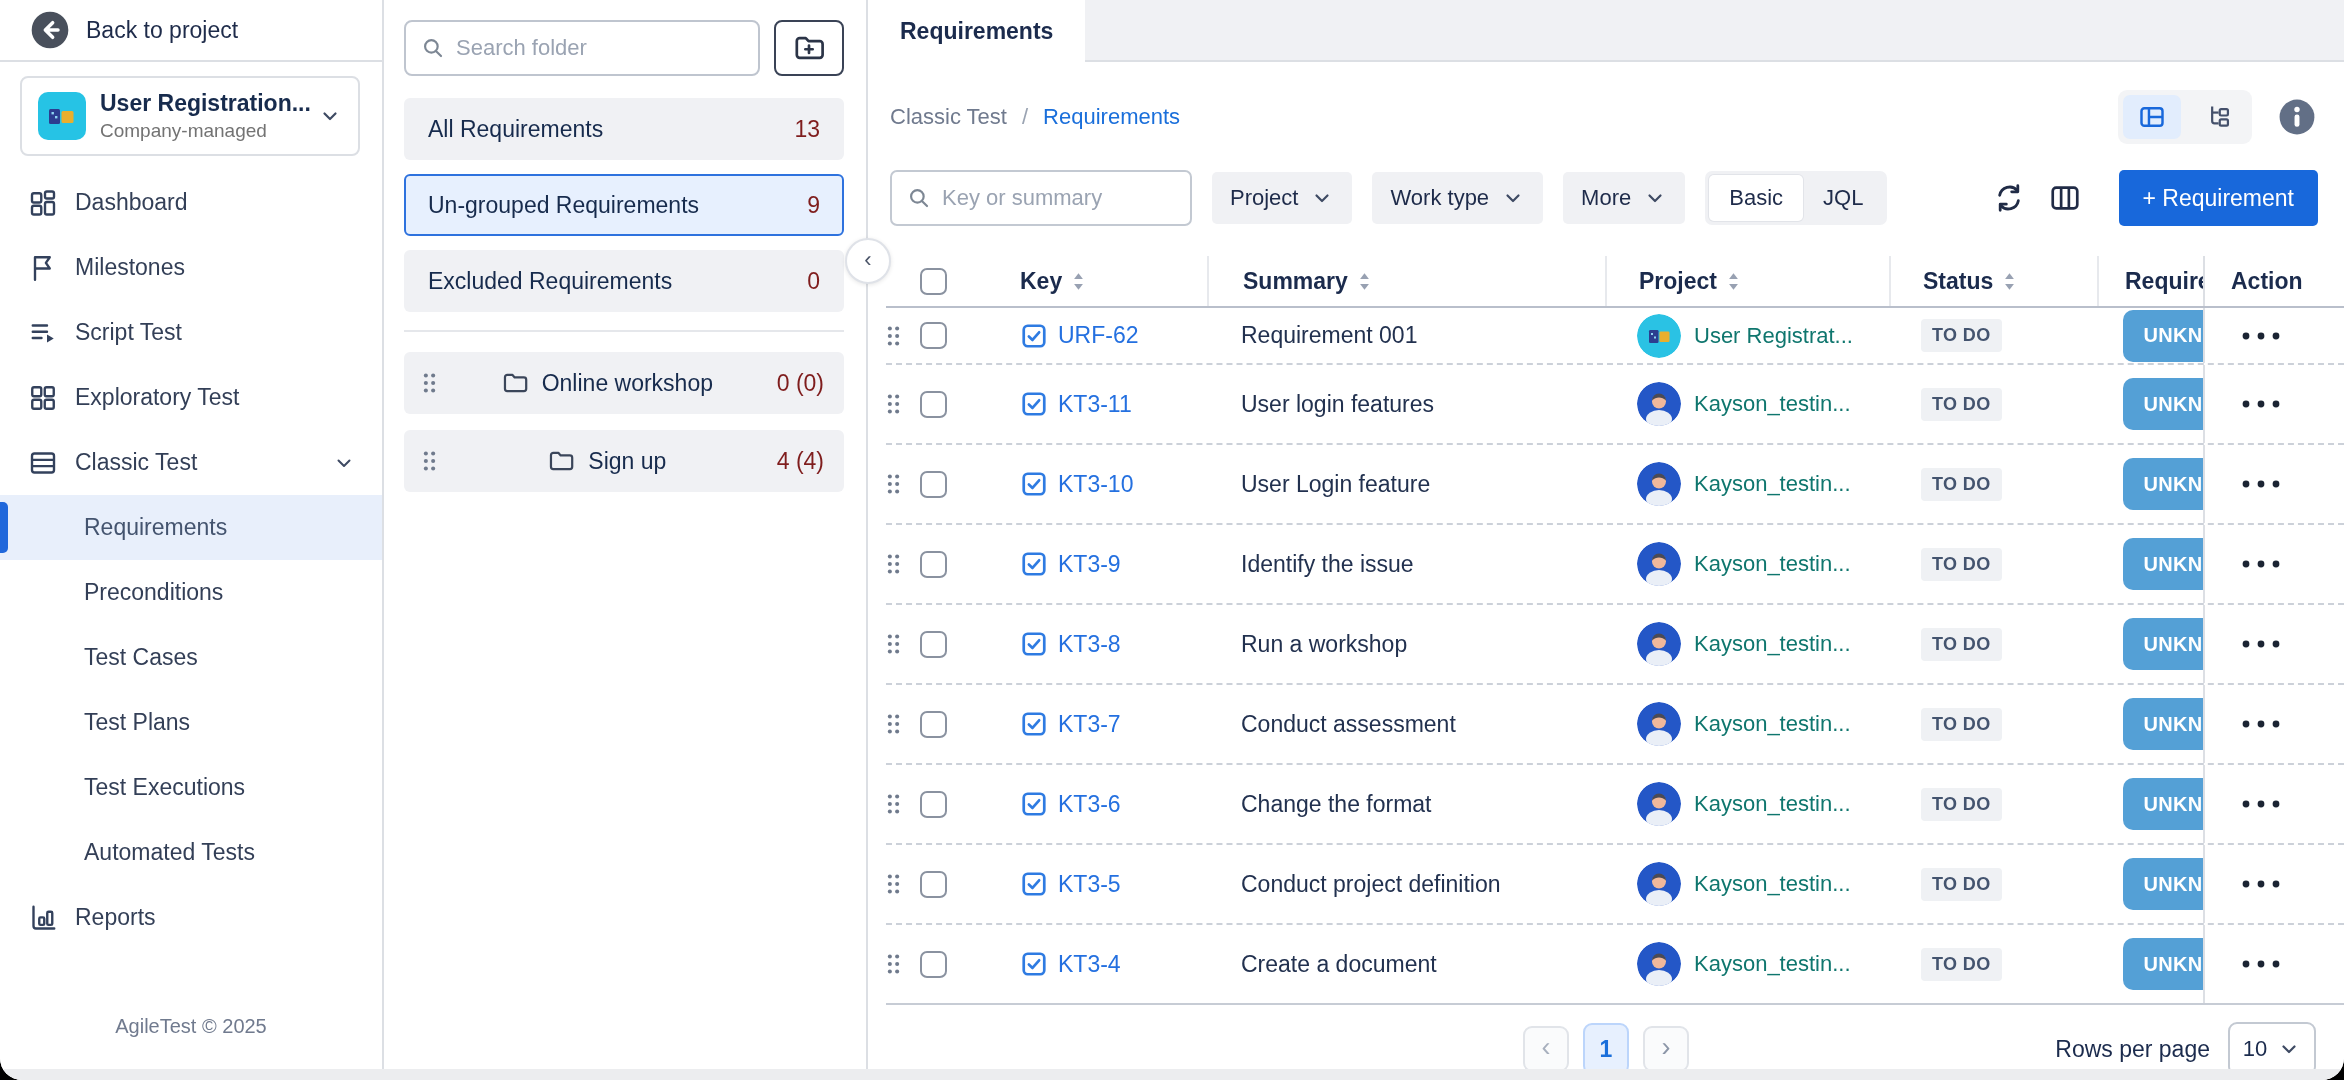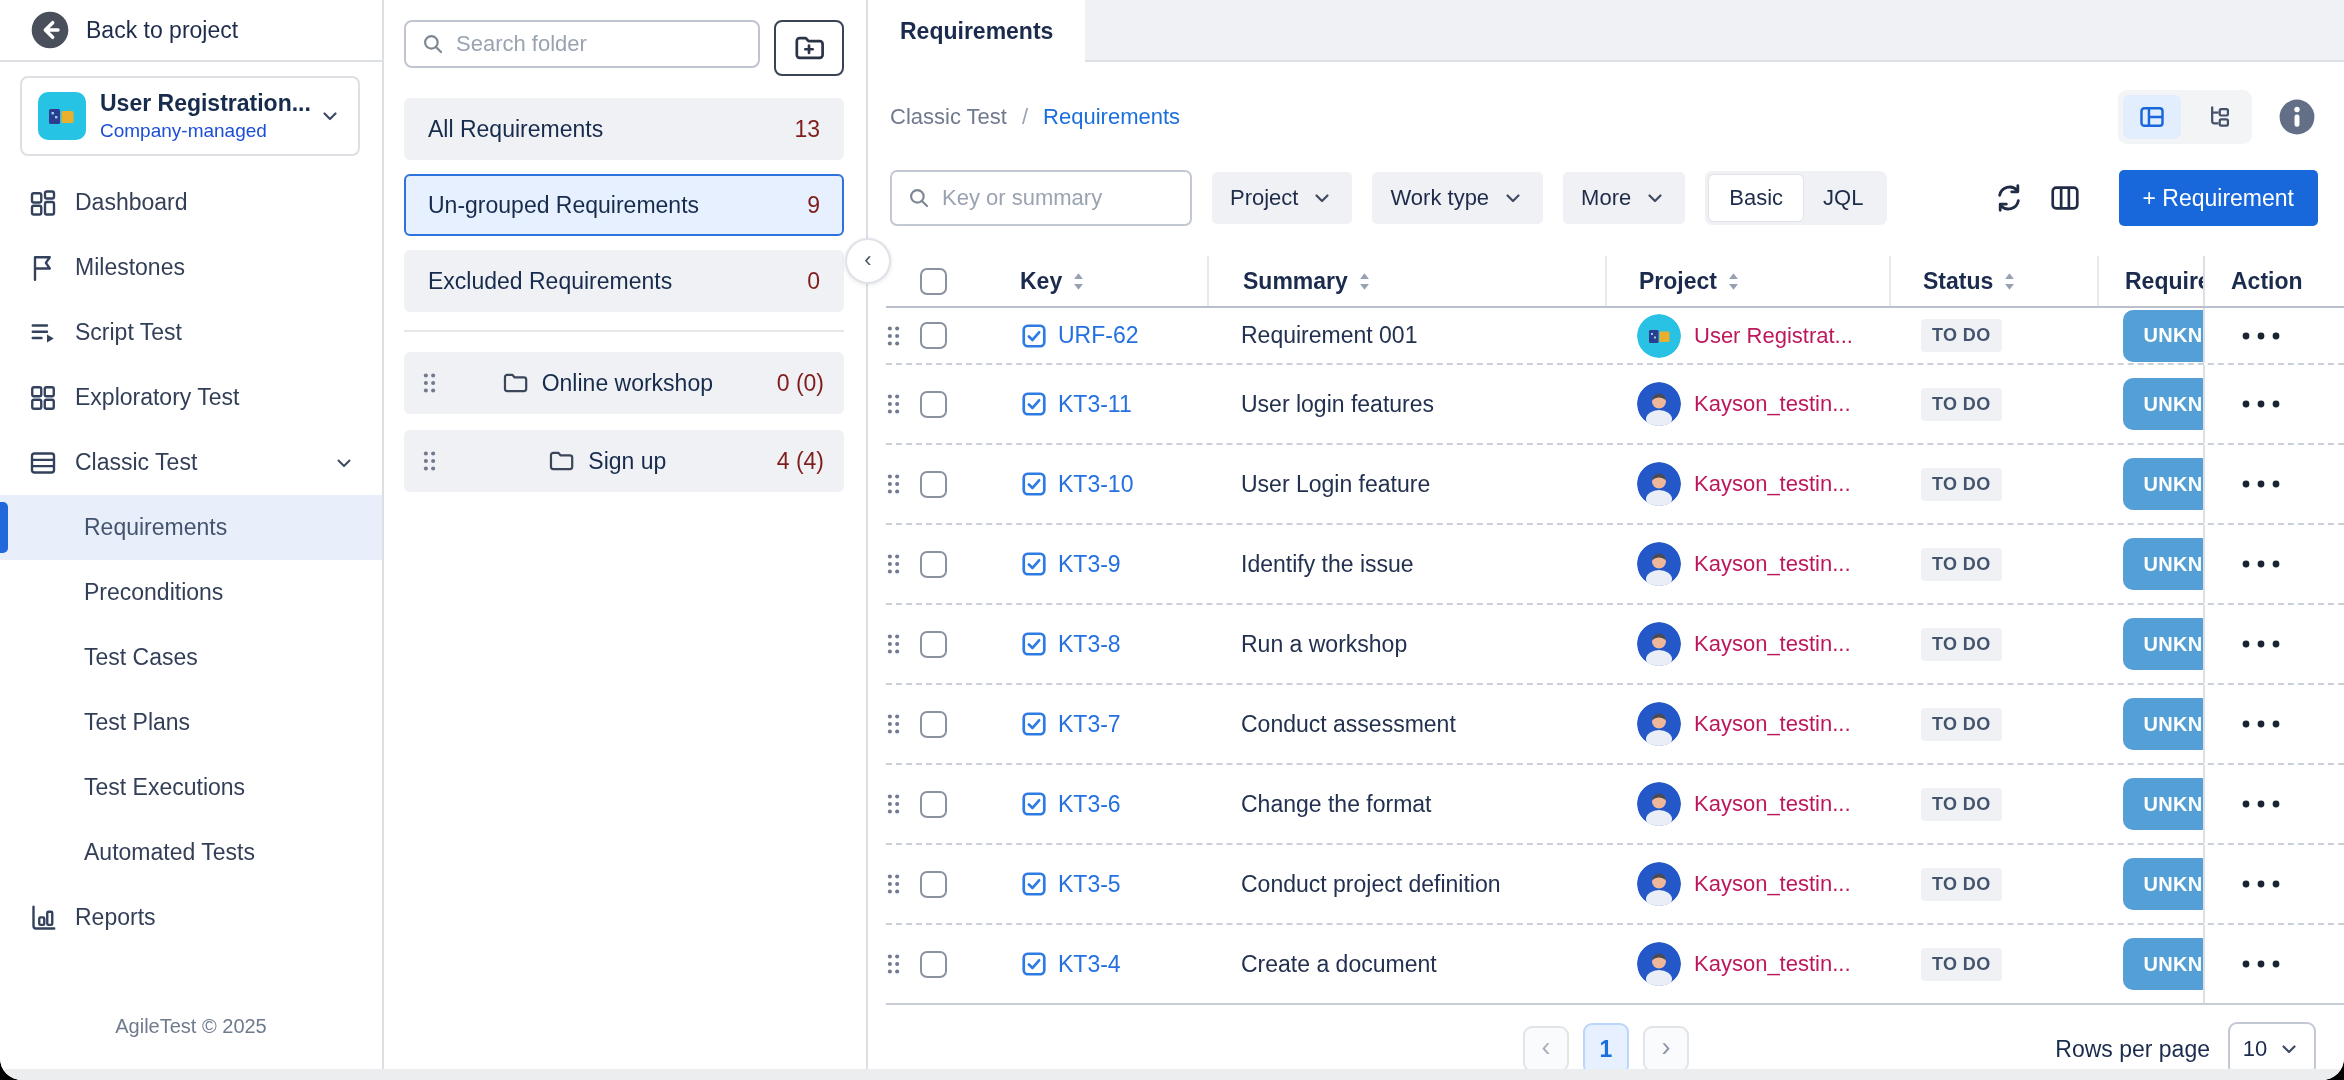--- a/index.html
+++ b/index.html
@@ -6,37 +6,37 @@
   body{background:#000;margin:0;width:2344px;height:1080px;font-family:"Liberation Sans",sans-serif;}
   .app{width:2344px;height:1080px;background:#fff;display:flex;overflow:hidden;border-radius:0 0 22px 22px;position:relative;color:#1B2B4D;}
   svg{display:block}
   
   .leftnav{width:384px;flex:none;border-right:2px solid #DCDFE4;display:flex;flex-direction:column;background:#fff;}
   .nav-top{height:62px;flex:none;border-bottom:2px solid #DCDFE4;display:flex;align-items:center;gap:16px;padding-left:30px;}
   .backlabel{font-size:23px;color:#1E2B4A;}
   .project-card{margin:14px 22px 0 20px;border:2px solid #DCDFE4;border-radius:8px;height:80px;display:flex;align-items:center;gap:14px;padding:0 16px;}
   .pc-texts{display:flex;flex-direction:column;gap:3px;min-width:0;}
   .pc-name{font-size:23px;font-weight:700;color:#172B4D;white-space:nowrap;}
-  .pc-sub{font-size:19px;color:#1d4ed8;}
+  .pc-sub{font-size:19px;color:#737373;}
   .pc-chev{margin-left:auto;}
   .navlist{margin-top:14px;display:flex;flex-direction:column;flex:1;}
   .nav-item{height:65px;flex:none;display:flex;align-items:center;gap:17px;padding:0 26px 0 28px;cursor:pointer;}
   .nav-icon{width:30px;height:30px;flex:none;}
   .nav-icon svg{width:30px;height:30px;}
   .nav-label{font-size:23px;color:#333F57;}
   .nav-chev{margin-left:auto;}
   .nav-chev svg{width:24px;height:24px;}
   .nav-sub{height:65px;flex:none;display:flex;align-items:center;padding-left:84px;font-size:23px;color:#333F57;cursor:pointer;position:relative;}
   .nav-sub.active{background:#E8EFFB;color:#44546F;font-weight:500;}
   .nav-sub.active::before{content:"";position:absolute;left:0;top:7px;bottom:7px;width:8px;background:#2168DB;border-radius:0 5px 5px 0;}
   .nav-footer{margin-top:auto;padding:0 0 42px 0;text-align:center;font-size:20px;color:#707A8E;}
   
   .folderpane{width:484px;flex:none;border-right:2px solid #DCDFE4;position:relative;padding:20px 22px 0 20px;background:#fff;}
   .folder-toolbar{display:flex;gap:14px;}
-  .fsearch{flex:1;height:48px;border:2px solid #BFC5CF;border-radius:8px;display:flex;align-items:center;gap:10px;padding:0 14px;background:#fff;}
+  .fsearch{flex:1;height:56px;border:2px solid #BFC5CF;border-radius:8px;display:flex;align-items:center;gap:10px;padding:0 14px;background:#fff;}
   .fsearch input{border:none;outline:none;flex:1;font-size:22px;font-family:inherit;color:#172B4D;min-width:0;background:transparent;}
   .fsearch input::placeholder{color:#9AA3B2;}
   .addfolder{width:78px;height:56px;border:2px solid #3A4356;border-radius:8px;background:#fff;display:flex;align-items:center;justify-content:center;cursor:pointer;}
   .groups{margin-top:22px;}
   .group-row{height:62px;border-radius:6px;background:#F0F1F4;border:2px solid transparent;display:flex;align-items:center;justify-content:space-between;padding:0 22px;margin-bottom:14px;font-size:23px;color:#172B4D;cursor:pointer;}
   .group-row.selected{background:#E7F0FE;border-color:#2E72DE;}
   .gcount{color:#7f1d1d;}
   .fsplit{border:none;border-top:2px solid #E5E7EB;margin:18px 0 20px 0;}
   .folder-row{height:62px;border-radius:6px;background:#F0F1F4;display:flex;align-items:center;padding:0 20px 0 18px;margin-bottom:16px;font-size:23px;color:#172B4D;cursor:pointer;}
   .frow-center{flex:1;display:flex;align-items:center;justify-content:center;gap:13px;}
@@ -88,21 +88,21 @@
   .sorticon svg{width:15px;height:21px;}
   .trow{display:flex;align-items:center;height:80px;border-bottom:2px dashed #CCD1D9;font-size:23px;color:#22314F;}
   .trow:last-child{border-bottom:2px solid #C7CCD5;}
   .trow.clipped{height:57px;}
   .trow .c7{align-self:stretch;}
   .cb{width:27px;height:27px;border:2.4px solid #8A92A0;border-radius:7px;background:#fff;display:inline-block;cursor:pointer;}
   .keyicon svg{width:28px;height:28px;}
   .keylink{color:#2470E0;font-weight:500;text-decoration:none;cursor:pointer;}
   .avatar{width:44px;height:44px;border-radius:50%;overflow:hidden;flex:none;}
   .avatar svg{width:44px;height:44px;}
-  .pname{font-size:22px;color:#be185d;white-space:nowrap;}
+  .pname{font-size:22px;color:#0f766e;white-space:nowrap;}
   .badge{font-size:18px;font-weight:700;color:#44546F;background:#EFF1F4;padding:6px 11px;border-radius:4px;letter-spacing:.4px;}
   .pill{width:150px;height:52px;background:#54A0D6;border-radius:10px;color:#fff;font-weight:700;font-size:20px;display:flex;align-items:center;justify-content:center;flex:none;cursor:pointer;letter-spacing:.3px;}
   .rowmenu{cursor:pointer;display:flex;align-items:center;}
   .drag svg{width:15px;height:22px;}
   
   .pager{height:88px;flex:none;display:flex;align-items:center;position:relative;padding-right:28px;}
   .pgcenter{position:absolute;left:0;right:0;display:flex;justify-content:center;align-items:center;gap:14px;}
   .pgbtn{width:46px;height:46px;border-radius:9px;border:2px solid #E1E4E9;background:#FAFBFC;color:#A8B0BE;font-size:27px;display:flex;align-items:center;justify-content:center;cursor:pointer;padding-bottom:3px;}
   .pgbtn.next{color:#8C96A8;}
   .pgcur{width:46px;height:52px;border-radius:9px;background:#E7F0FE;border:2px solid #BCD5FB;color:#1A6FDB;font-size:23px;font-weight:600;display:flex;align-items:center;justify-content:center;cursor:pointer;}

